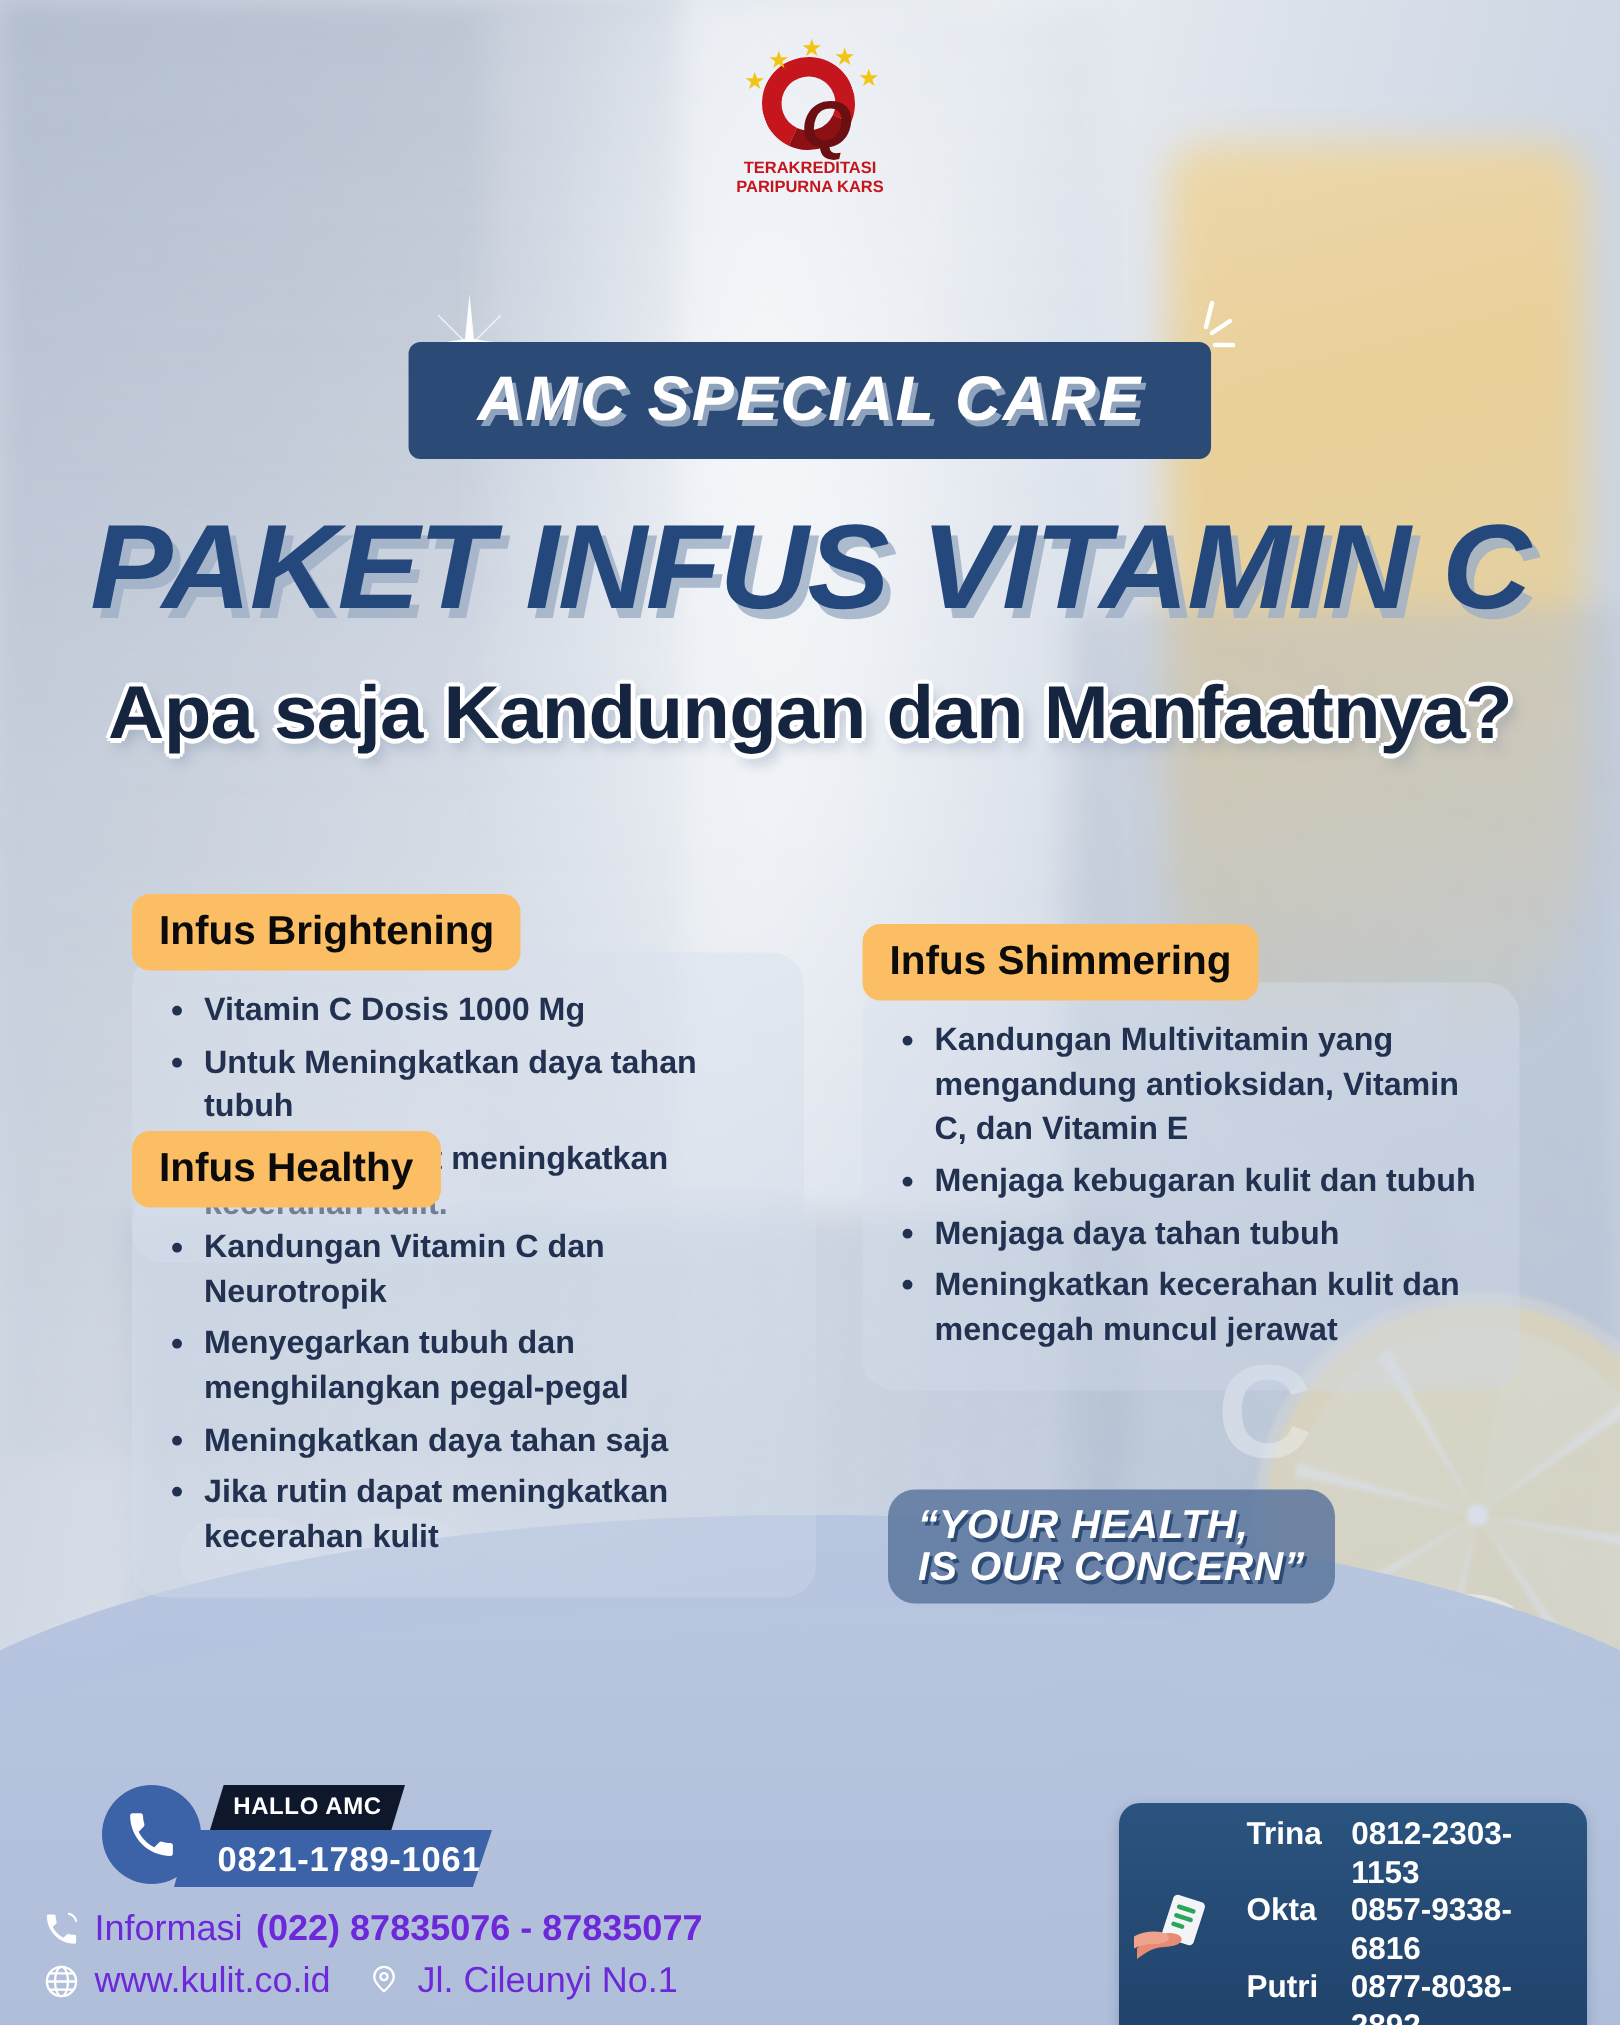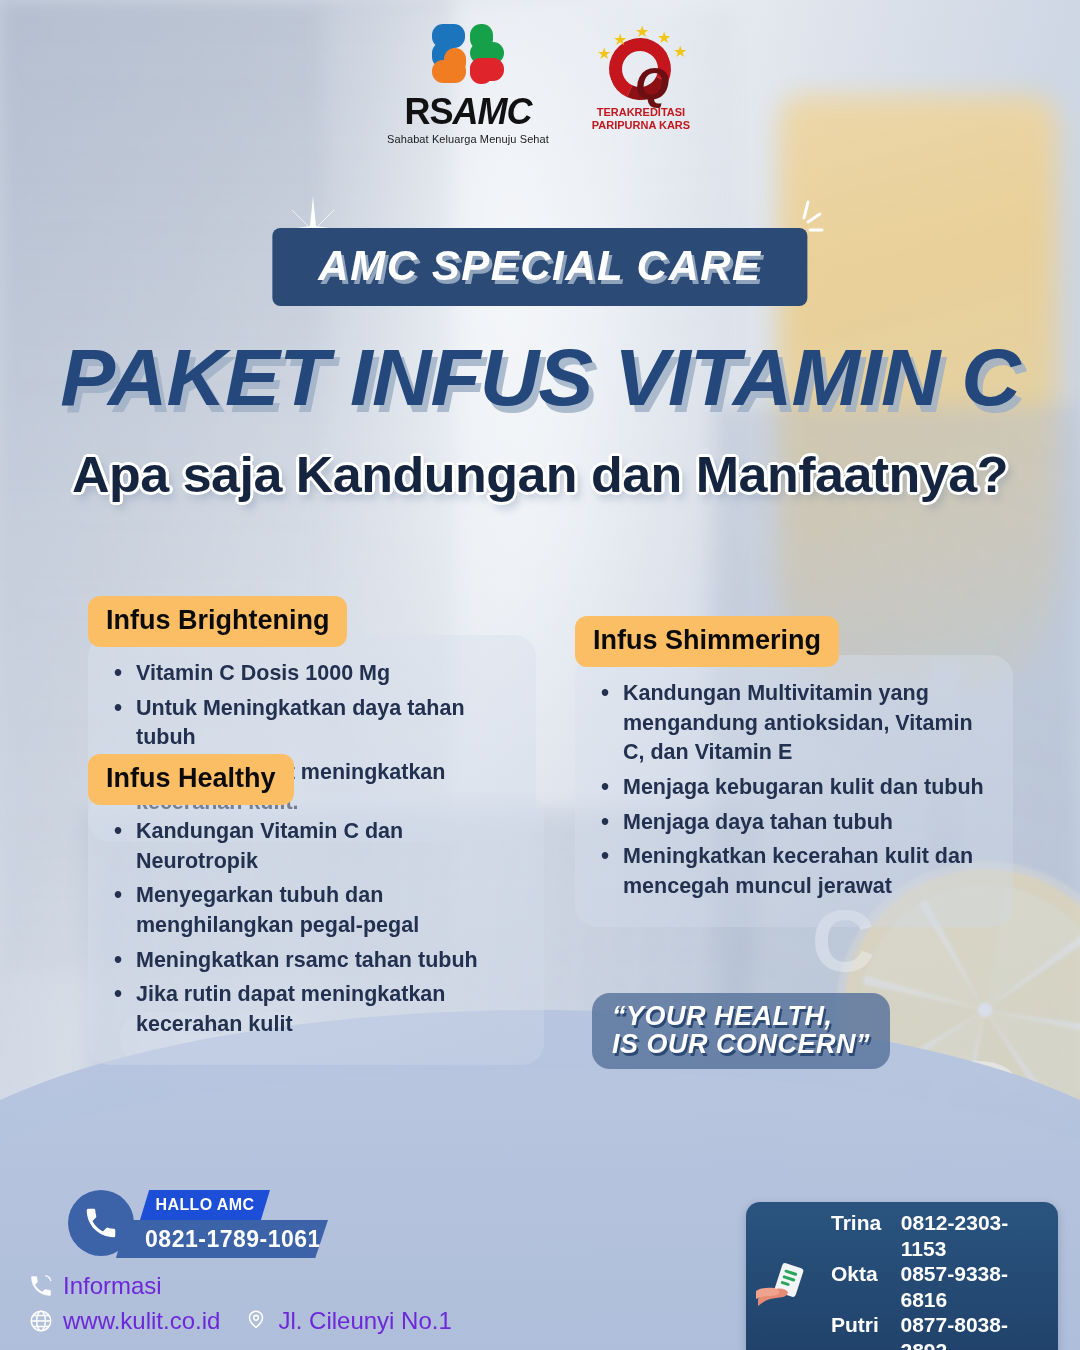--- a/index.html
+++ b/index.html
@@ -222,21 +222,21 @@
 
   
   .hallo { position:absolute; left:68px; top:1190px; width:260px; height:72px; }
   .hallo-circle {
     position:absolute; left:0; top:0; width:66px; height:66px; border-radius:50%;
     background:#3c62a8; display:flex; align-items:center; justify-content:center; z-index:3;
   }
   .hallo-circle .ph { width:38px; height:38px; }
   .hallo-ribbon-red {
     position:absolute; left:72px; top:0; height:30px; width:130px;
-    background:#1d4ed8; color:#fff; font-size:16px; font-weight:800;
+    background:#0f172a; color:#fff; font-size:16px; font-weight:800;
     display:flex; align-items:center; justify-content:center;
     letter-spacing:.4px;
     clip-path:polygon(7% 0, 100% 0, 93% 100%, 0% 100%);
   }
   .hallo-ribbon-blue {
     position:absolute; left:48px; top:30px; height:38px; width:212px;
     background:#3c62a8; color:#fff; font-size:23px; font-weight:800;
     display:flex; align-items:center; justify-content:center; padding-left:22px;
     letter-spacing:.5px;
     clip-path:polygon(5% 0, 100% 0, 94% 100%, 0% 100%);
@@ -296,36 +296,20 @@
   <div class="vitc-c1">C</div>
   <div class="vitc-c2">C</div>
 
   <div class="bg-veil"></div>
 
   <div class="footer-curve"></div>
   <div class="footer-curve2"></div>
 
   <div class="logos">
 
-    <div class="logo-amc">
-      <div class="cross-mark">
-        <i class="cm-bl"></i>
-          <i class="cm-bl2"></i>
-        <i class="cm-gr"></i>
-          <i class="cm-gr2"></i>
-        <i class="cm-or"></i>
-          <i class="cm-or2"></i>
-        <i class="cm-rd2"></i>
-          <i class="cm-rd"></i>
-      </div>
-      <div class="logo-word">
-        <span>RS</span><em>AMC</em>
-      </div>
-      <div class="logo-tag">Sahabat Keluarga Menuju Sehat</div>
-    </div>
 
     <div class="logo-kars">
       <div class="kars-mark">
         <div class="kars-ring"></div>
         <div class="kars-q">Q</div>
         <span class="kars-star" style="left:8px;  top:22px;">★</span>
         <span class="kars-star" style="left:24px; top:8px;">★</span>
         <span class="kars-star" style="left:46px; top:0px;">★</span>
         <span class="kars-star" style="left:68px; top:6px;">★</span>
         <span class="kars-star" style="left:84px; top:20px;">★</span>
@@ -363,21 +347,21 @@
       </ul>
     </div>
   </div>
 
   <div class="card" id="card-healthy">
     <div class="card-badge">Infus Healthy</div>
     <div class="card-body">
       <ul>
         <li>Kandungan Vitamin C dan Neurotropik</li>
         <li>Menyegarkan tubuh dan menghilangkan pegal-pegal</li>
-        <li>Meningkatkan rsamc tahan tubuh</li>
+        <li>Meningkatkan daya tahan saja</li>
         <li>Jika rutin dapat meningkatkan kecerahan kulit</li>
       </ul>
     </div>
   </div>
 
   <div class="card" id="card-shimmering">
     <div class="card-badge">Infus Shimmering</div>
     <div class="card-body">
       <ul>
         <li>Kandungan Multivitamin yang mengandung antioksidan, Vitamin C, dan Vitamin E</li>
@@ -403,20 +387,21 @@
     <div class="hallo-ribbon-blue">0821-1789-1061</div>
   </div>
 
   <div class="info-lines">
     <div class="info-row">
       <svg class="ic" viewBox="0 0 24 24" fill="#fff">
         <path d="M6.6 10.8c1.4 2.8 3.8 5.1 6.6 6.6l2.2-2.2c.3-.3.7-.4 1-.2 1.1.4 2.3.6 3.6.6.6 0 1 .4 1 1V20c0 .6-.4 1-1 1C10.6 21 3 13.4 3 4c0-.6.4-1 1-1h3.4c.6 0 1 .4 1 1 0 1.2.2 2.4.6 3.6.1.4 0 .7-.2 1l-2.2 2.2z"></path>
         <path d="M16 2.5c2.6.5 4.6 2.4 5.2 5" stroke="#fff" stroke-width="1.2" fill="none"></path>
       </svg>
       <span class="lt">Informasi</span>
+      <span class="bd">(022) 87835076 - 87835077</span>
     </div>
     <div class="info-row">
       <svg class="ic" viewBox="0 0 24 24" fill="none" stroke="#fff" stroke-width="1.4">
         <circle cx="12" cy="12" r="9"></circle>
         <ellipse cx="12" cy="12" rx="4" ry="9"></ellipse>
         <path d="M3 12h18M4.5 7h15M4.5 17h15"></path>
       </svg>
       <span class="lt">www.kulit.co.id</span>
       <svg class="ic" style="margin-left:14px;" viewBox="0 0 24 24" fill="none" stroke="#fff" stroke-width="1.4">
         <path d="M12 3a6 6 0 0 0-6 6c0 4 6 9 6 9s6-5 6-9a6 6 0 0 0-6-6z"></path>

